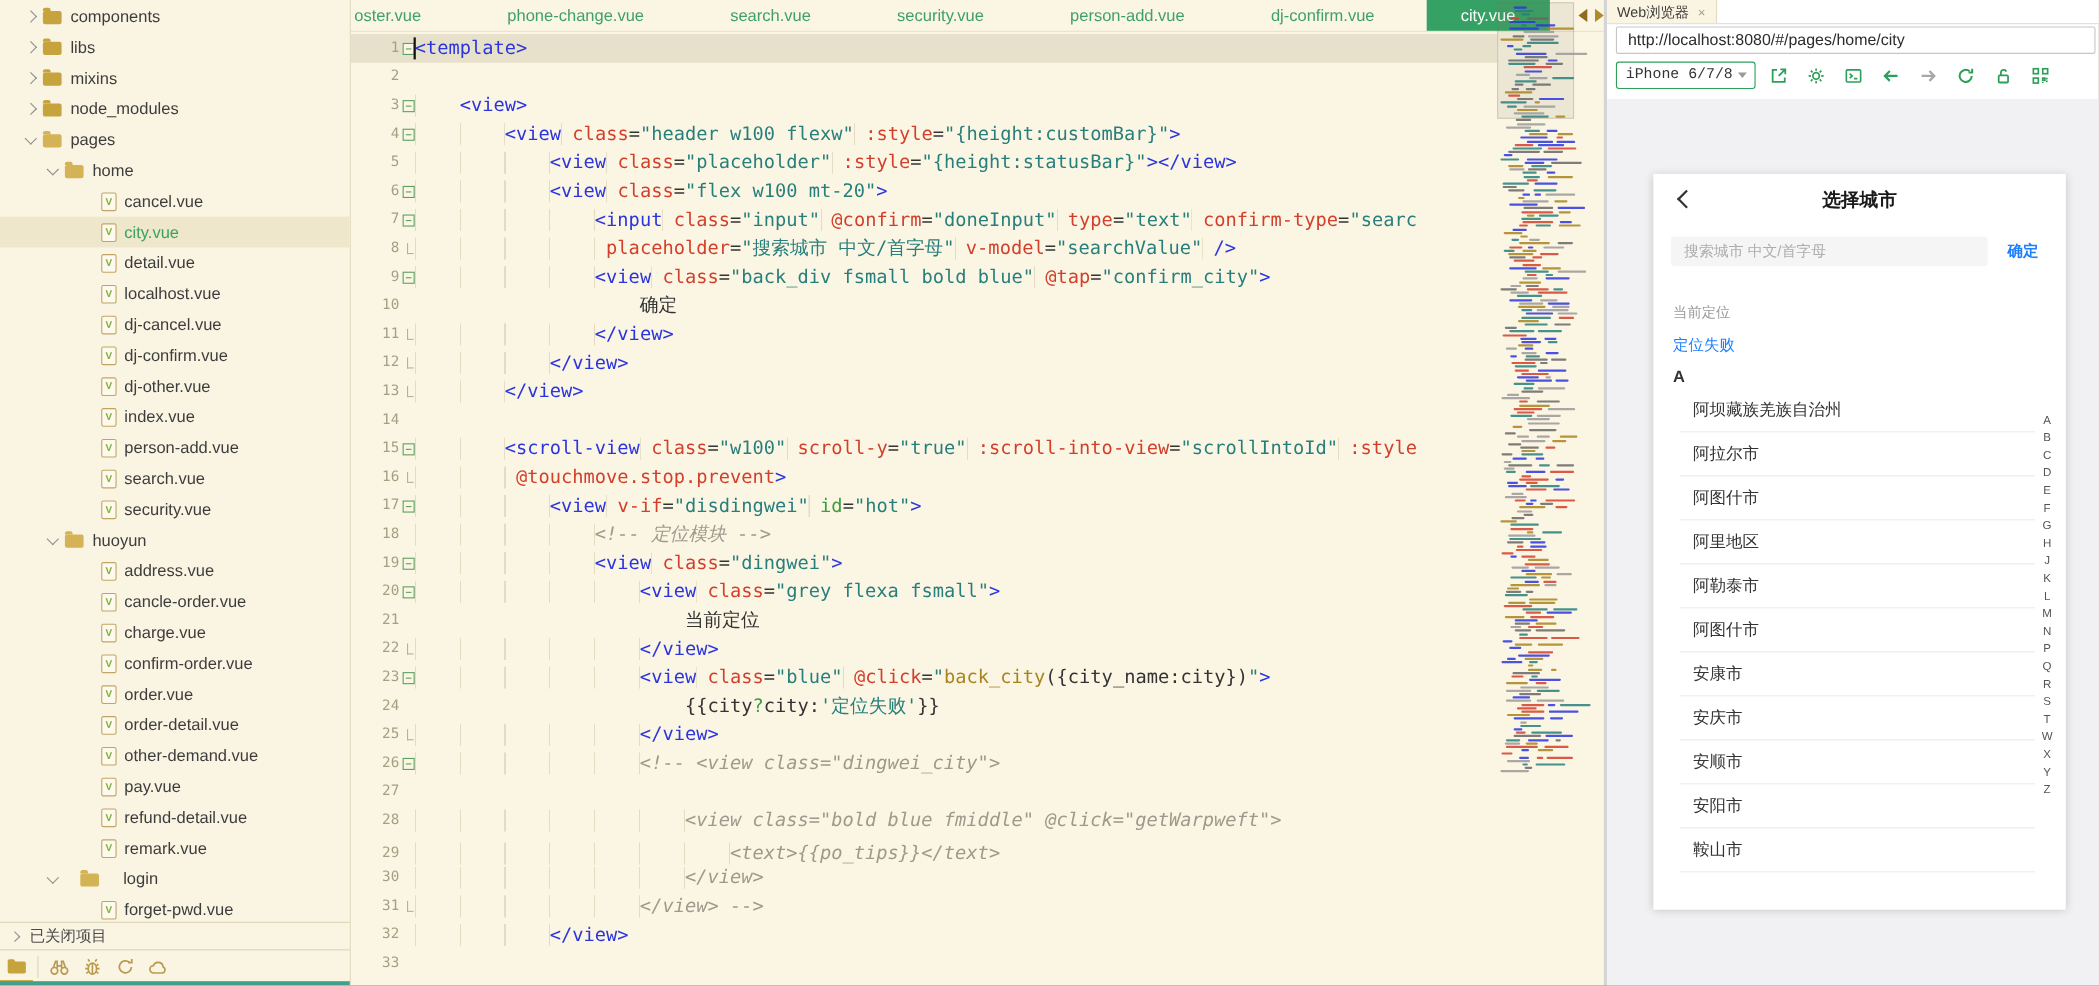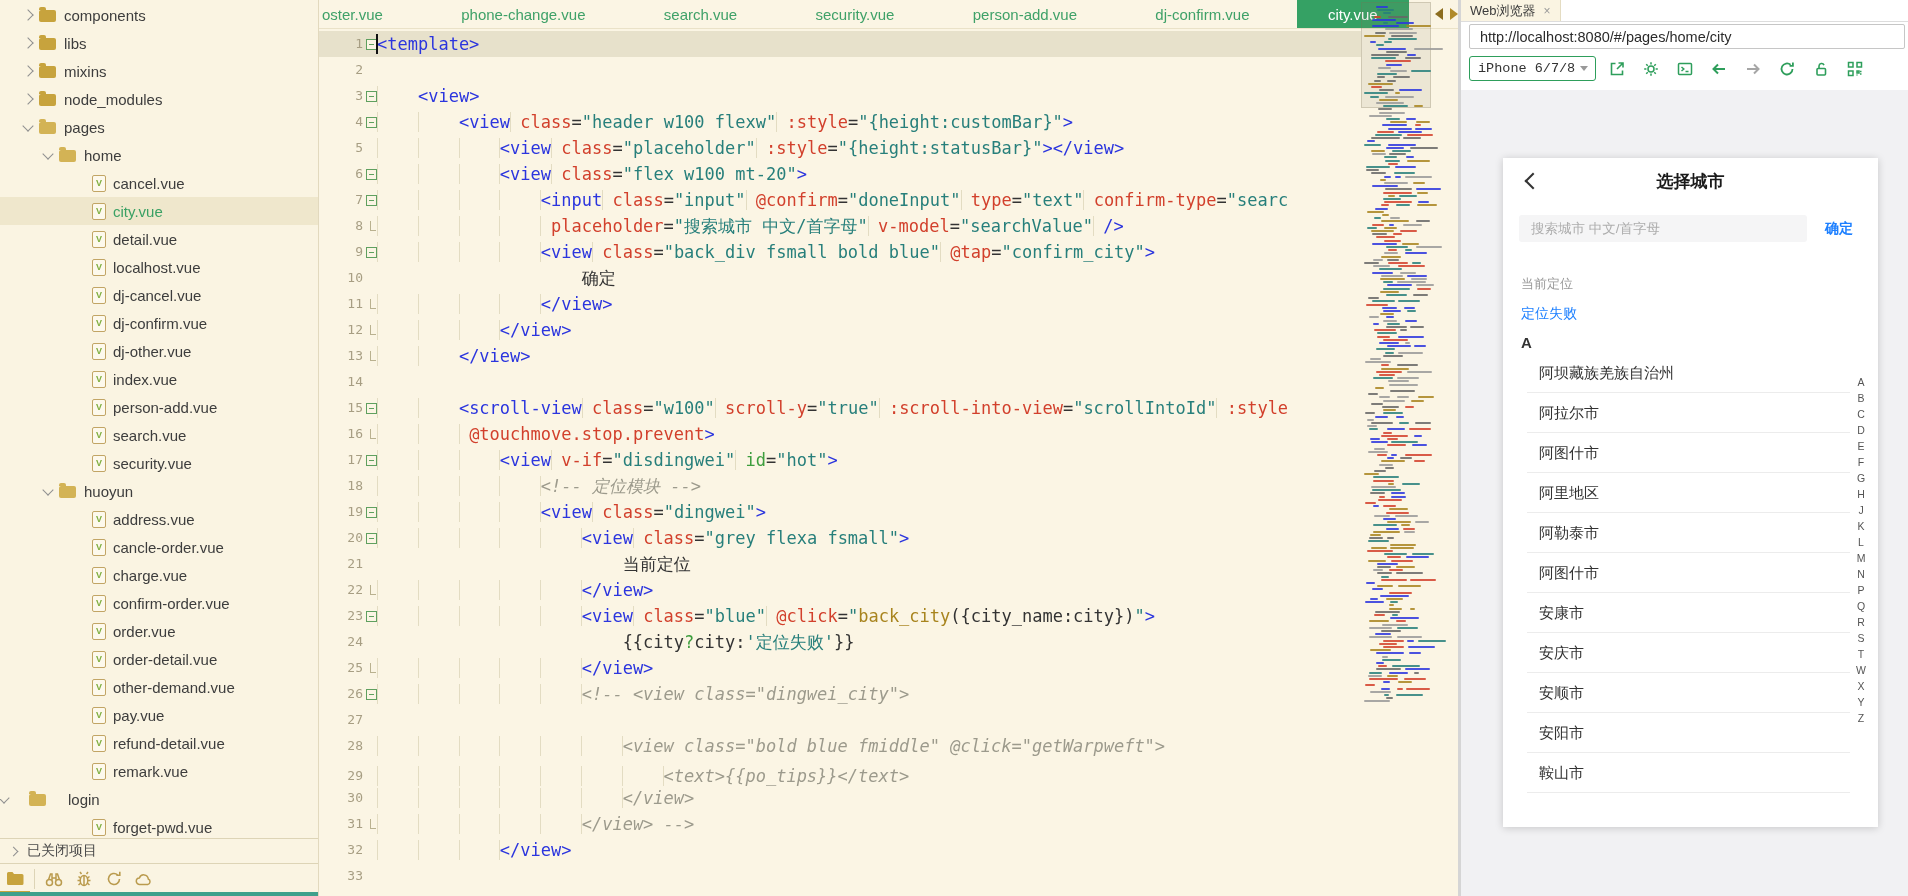--- a/index.html
+++ b/index.html
@@ -204,21 +204,21 @@
           <span>pay.vue</span>
         </div>
         <div class="trow" style="padding-left: 92px;">
           <span class="vicon">V</span>
           <span>refund-detail.vue</span>
         </div>
         <div class="trow" style="padding-left: 92px;">
           <span class="vicon">V</span>
           <span>remark.vue</span>
         </div>
-        <div class="trow" style=" gap: 14px;">
+        <div class="trow" style="padding-left: 44px; gap: 14px;">
           <span class="chev d"></span>
           <span class="ficon open"></span>
           <span>login</span>
         </div>
         <div class="trow" style="padding-left: 92px;">
           <span class="vicon">V</span>
           <span>forget-pwd.vue</span>
         </div>
       </div>
     <div id="closed-divider"></div>

